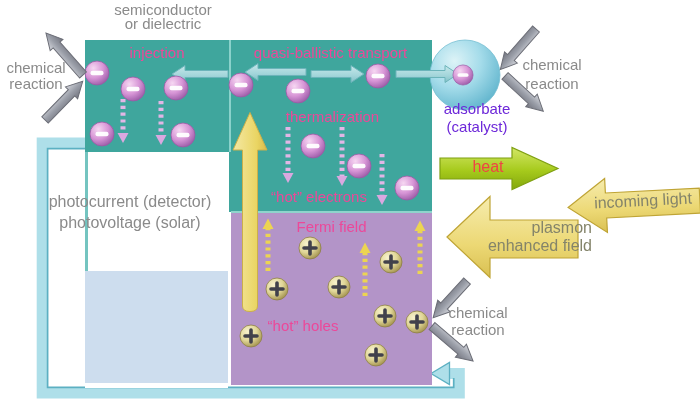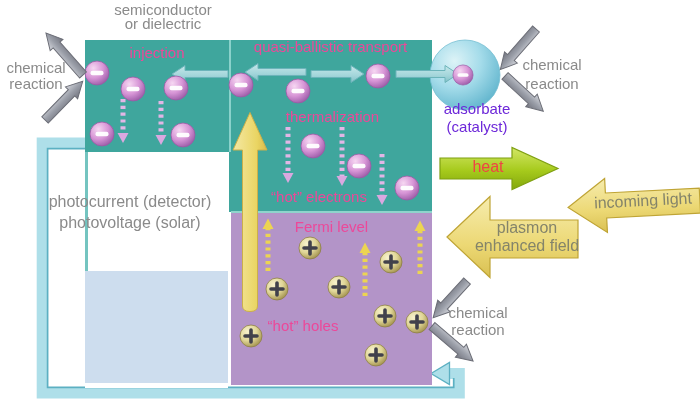--- a/index.html
+++ b/index.html
@@ -166,39 +166,39 @@
     </g>
 
     <path d="M447,237 L490,196.5 V220 H578 V258 H490 V277.5 Z" fill="url(#lightGrad)" stroke="#bfa435" stroke-width="1.2"></path>
   </svg>
 
   <div class="lbl center gray sz15" style="left:93px;top:3px;width:140px;line-height:14px"><span>semiconductor</span><br><span>or dielectric</span></div>
 
 
   <div class="lbl center white sz15" style="left:85px;top:44px;width:144px">injection</div>
 
-  <div class="lbl center white sz15" style="left:229px;top:38px;width:203px">quasi-ballistic transport</div>
+  <div class="lbl center white sz15" style="left:229px;top:44px;width:203px">quasi-ballistic transport</div>
 
   <div class="lbl center white sz15" style="left:230px;top:108px;width:205px">thermalization</div>
 
   <div class="lbl center white sz15" style="left:229px;top:188px;width:180px">“hot” electrons</div>
 
-  <div class="lbl center white sz15" style="left:239px;top:218px;width:185px">Fermi level</div>
+  <div class="lbl center white sz15" style="left:239px;top:218px;width:185px">Fermi field</div>
 
   <div class="lbl center gray sz16" style="left:30px;top:191px;width:200px;line-height:21px"><span>photocurrent (detector)</span><br><span>photovoltage (solar)</span></div>
 
   <div class="lbl center white sz15" style="left:228px;top:317px;width:150px">“hot” holes</div>
 
   <div class="lbl center gray sz15" style="left:0px;top:60px;width:72px;line-height:16px"><span>chemical</span><br><span>reaction</span></div>
 
   <div class="lbl center gray sz15" style="left:504px;top:55px;width:96px;line-height:19px"><span>chemical</span><br><span>reaction</span></div>
 
   <div class="lbl center gray sz15" style="left:428px;top:304px;width:100px;line-height:17px"><span>chemical</span><br><span>reaction</span></div>
 
   <div class="lbl center gray sz15" style="left:419px;top:100px;width:116px;line-height:18px;color:#6d28d9"><span>adsorbate</span><br><span>(catalyst)</span></div>
 
   <div class="lbl center sz16" style="left:442px;top:158px;width:92px;color:#ef4444">heat</div>
 
   <div class="lbl center sz16" style="left:582px;top:192px;width:122px;color:#84846a;transform:rotate(-3deg)">incoming light</div>
 
-  <div class="lbl sz16" style="left:462px;top:219px;width:130px;line-height:18px;color:#84846a;text-align:center"><span>plasmon</span><br><span>enhanced field</span></div>
+  <div class="lbl sz16" style="left:462px;top:219px;width:130px;line-height:18px;color:#84846a;text-align:right"><span>plasmon</span><br><span>enhanced field</span></div>
 
 </div>
 
 </body></html>

